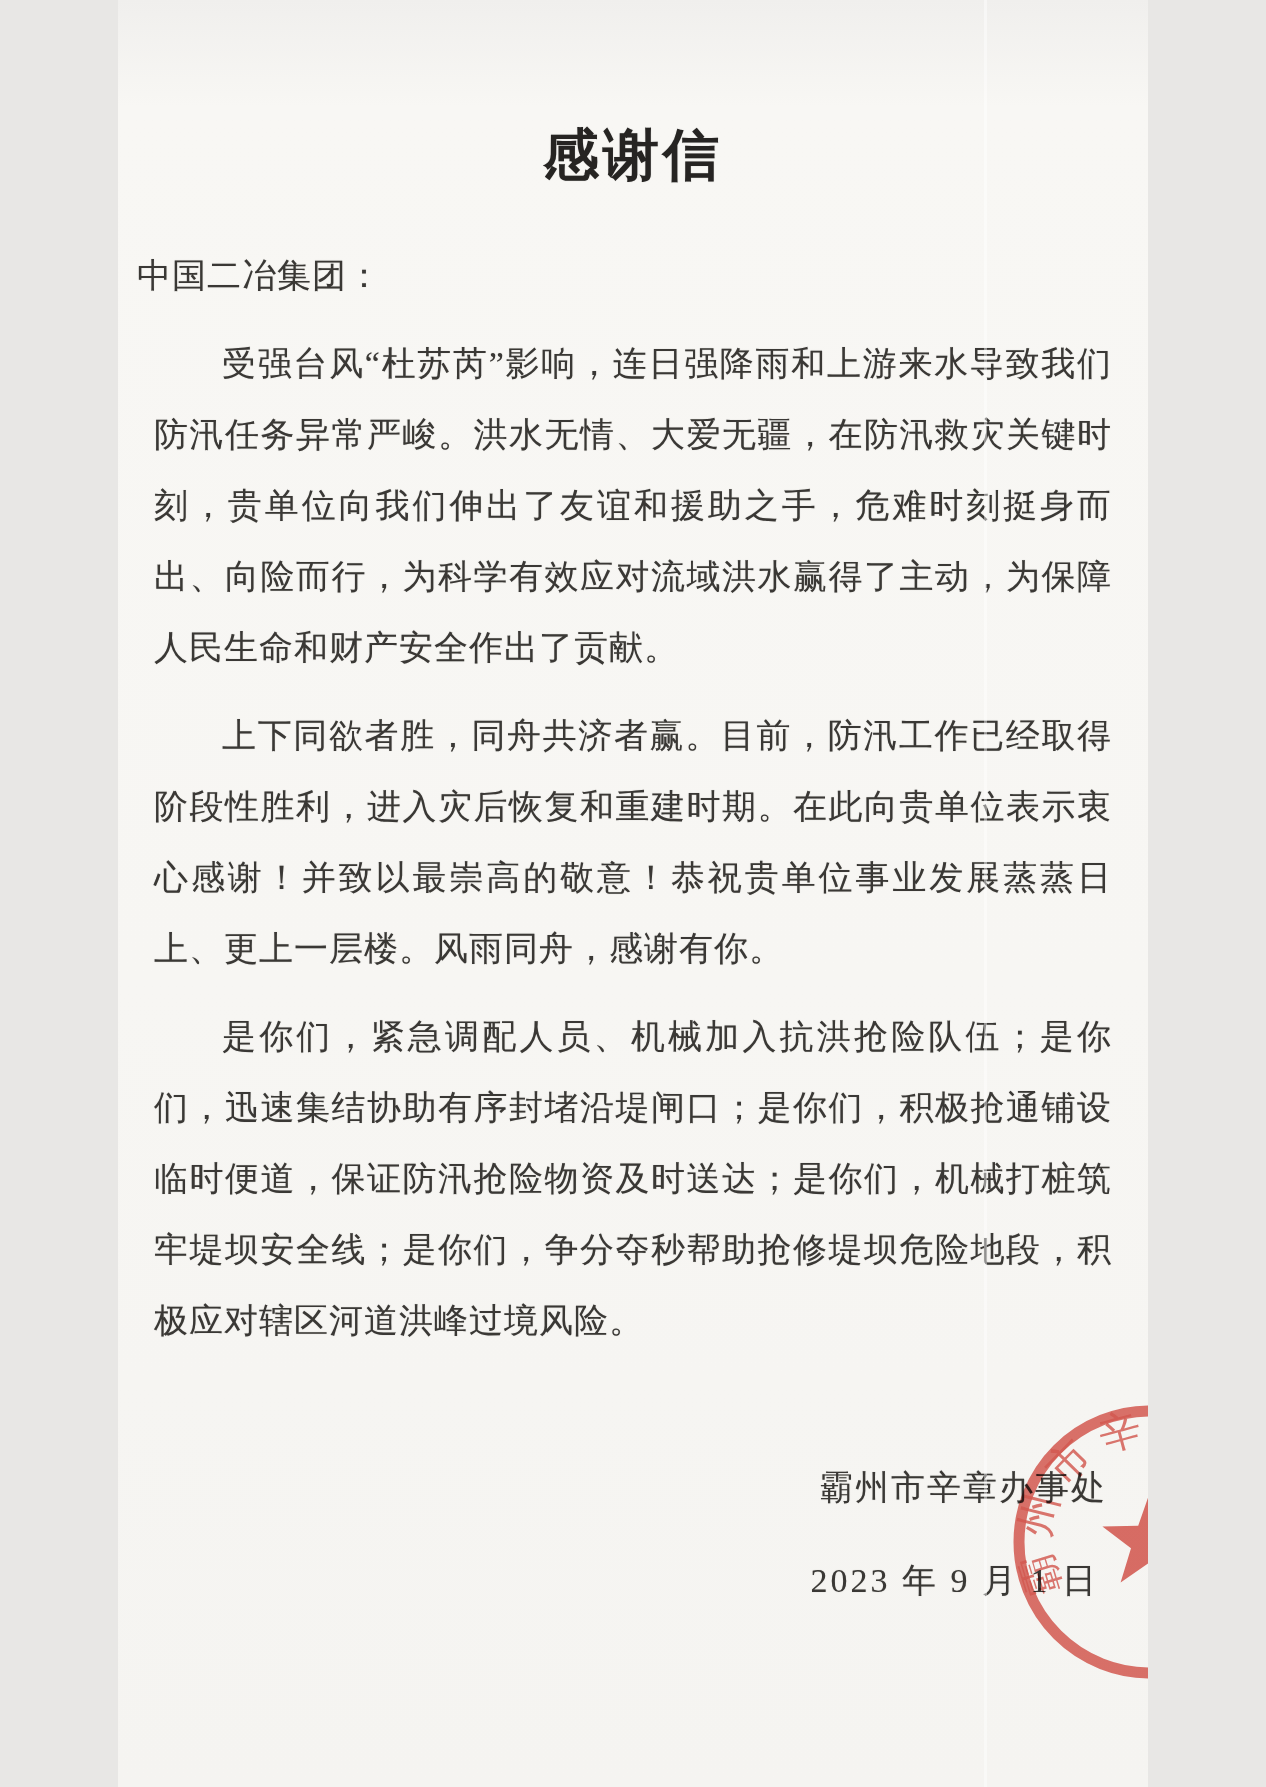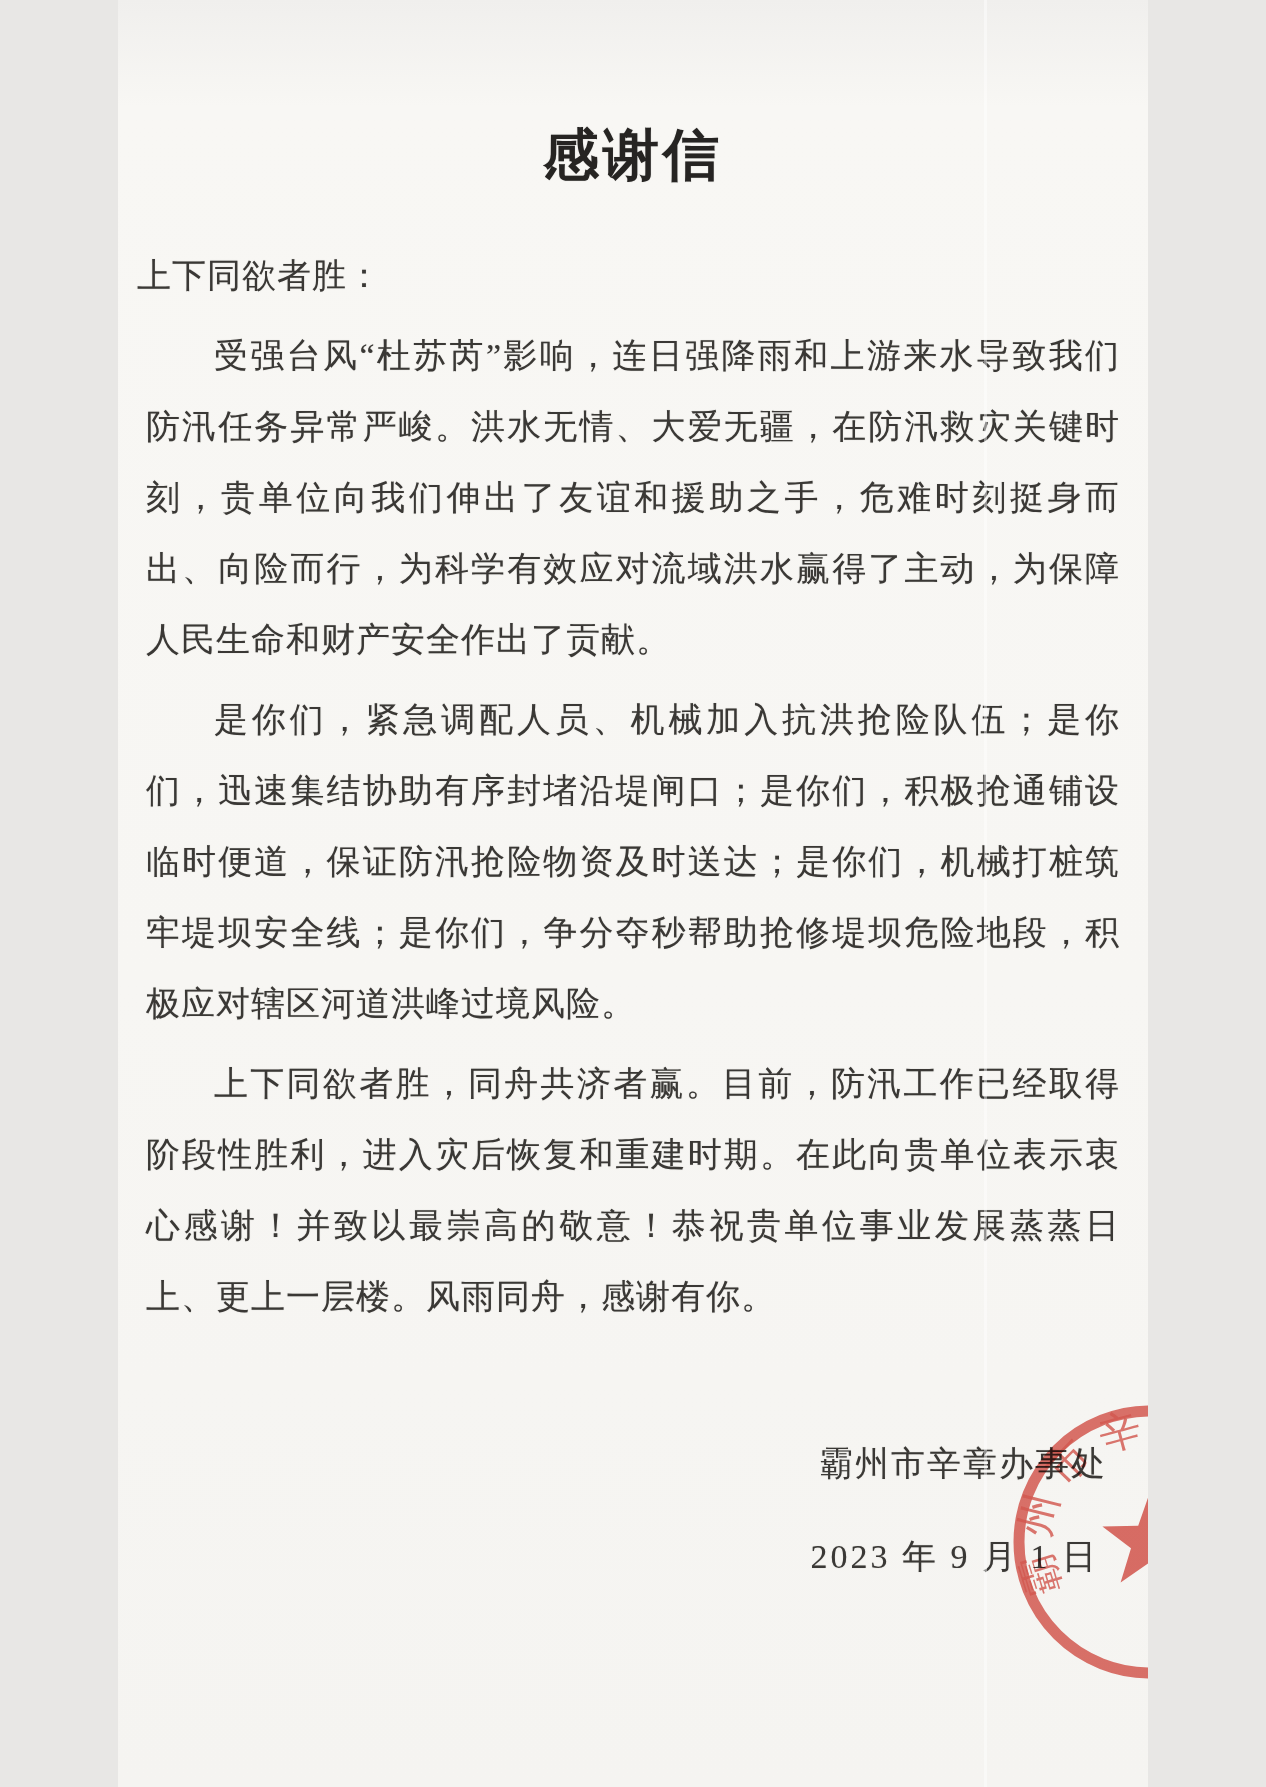--- a/index.html
+++ b/index.html
@@ -44,21 +44,21 @@
     letter-spacing: 1px;
     text-align: justify;
     text-justify: inter-character;
     color: #3a3835;
     text-shadow: 0 0 1px rgba(70,68,64,0.35);
   }
   .salutation {
     margin: 0;
   }
   .letter-body p.para {
-    margin: 9px;
+    margin: 17px;
     text-indent: 2em;
   }
   .sign-block {
     width: 992px;
     margin: 96px auto 0 auto;
     text-align: right;
     font-size: 34px;
     line-height: 71px;
     letter-spacing: 2px;
     color: #3a3835;
@@ -87,24 +87,24 @@
 </head>
 <body>
 
 <div class="page">
 
   <div class="fold"></div>
 
   <h1 class="title">感谢信</h1>
 
   <div class="letter-body">
-    <p class="salutation">上下同欲者胜：</p>
+    <p class="salutation">中国二冶集团：</p>
     <p class="para">受强台风“杜苏芮”影响，连日强降雨和上游来水导致我们防汛任务异常严峻。洪水无情、大爱无疆，在防汛救灾关键时刻，贵单位向我们伸出了友谊和援助之手，危难时刻挺身而出、向险而行，为科学有效应对流域洪水赢得了主动，为保障人民生命和财产安全作出了贡献。</p>
+    <p class="para">上下同欲者胜，同舟共济者赢。目前，防汛工作已经取得阶段性胜利，进入灾后恢复和重建时期。在此向贵单位表示衷心感谢！并致以最崇高的敬意！恭祝贵单位事业发展蒸蒸日上、更上一层楼。风雨同舟，感谢有你。</p>
     <p class="para">是你们，紧急调配人员、机械加入抗洪抢险队伍；是你们，迅速集结协助有序封堵沿堤闸口；是你们，积极抢通铺设临时便道，保证防汛抢险物资及时送达；是你们，机械打桩筑牢堤坝安全线；是你们，争分夺秒帮助抢修堤坝危险地段，积极应对辖区河道洪峰过境风险。</p>
-    <p class="para">上下同欲者胜，同舟共济者赢。目前，防汛工作已经取得阶段性胜利，进入灾后恢复和重建时期。在此向贵单位表示衷心感谢！并致以最崇高的敬意！恭祝贵单位事业发展蒸蒸日上、更上一层楼。风雨同舟，感谢有你。</p>
   </div>
 
   <div class="sign-block">
     <p class="org">霸州市辛章办事处</p>
     <p class="date">2023 年 9 月 1 日</p>
   </div>
 
   <svg class="stamp" viewBox="0 0 300 300">
     <defs>
       <path id="ringPath" d="M 63.4 200 A 100 100 0 1 1 236.6 200" fill="none"></path>

